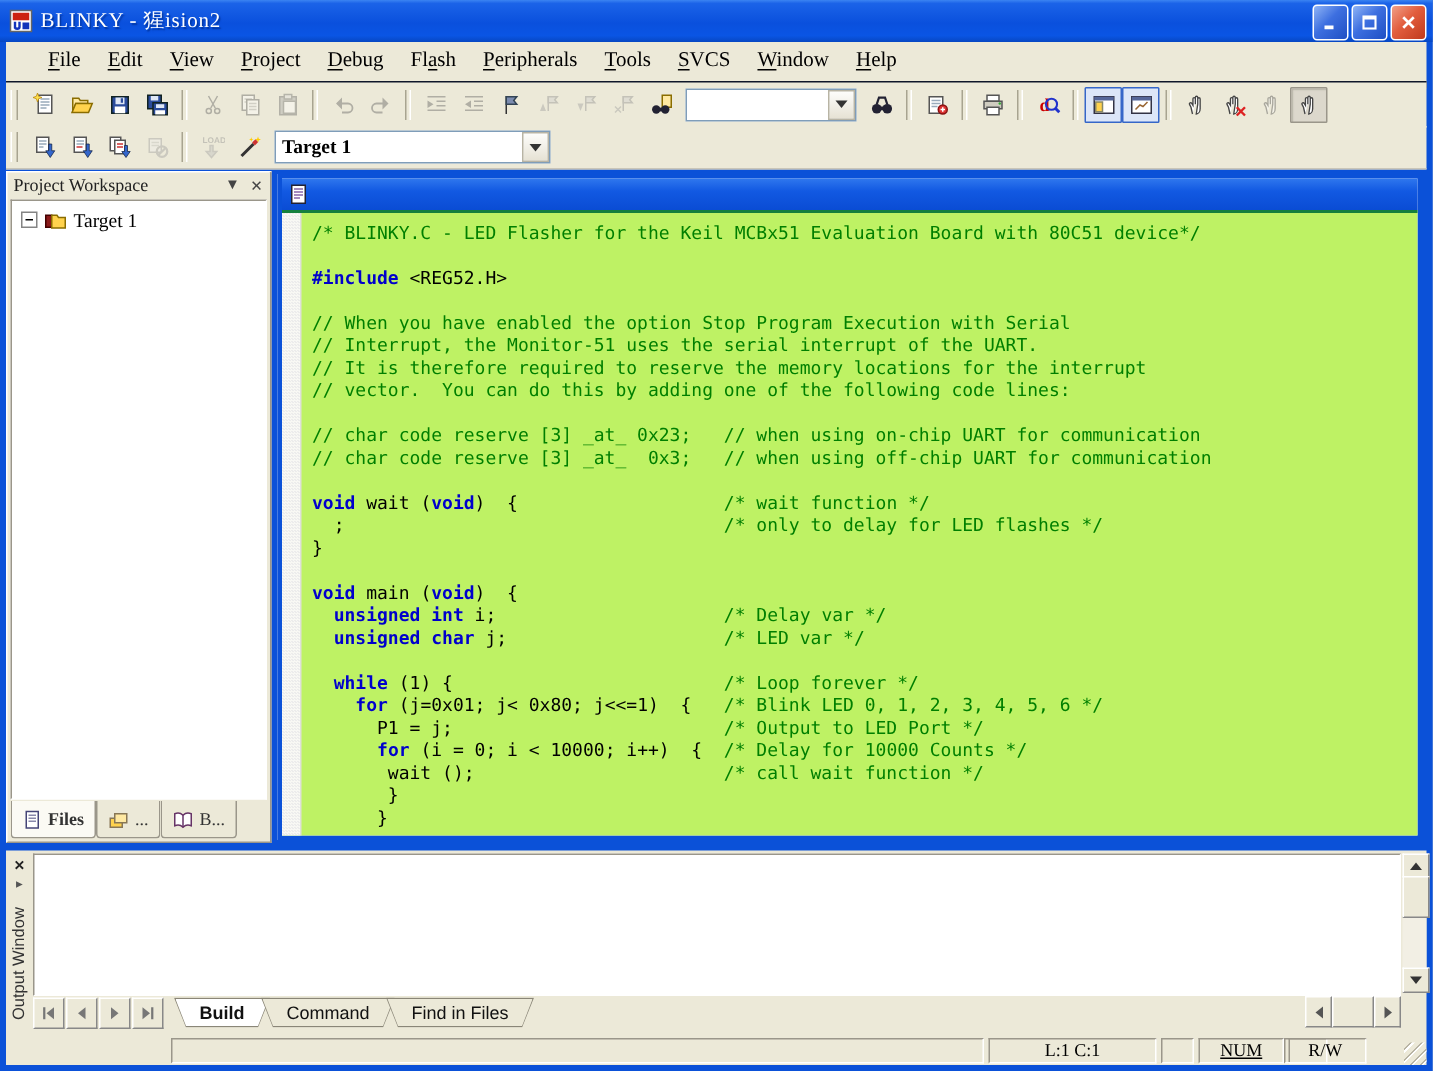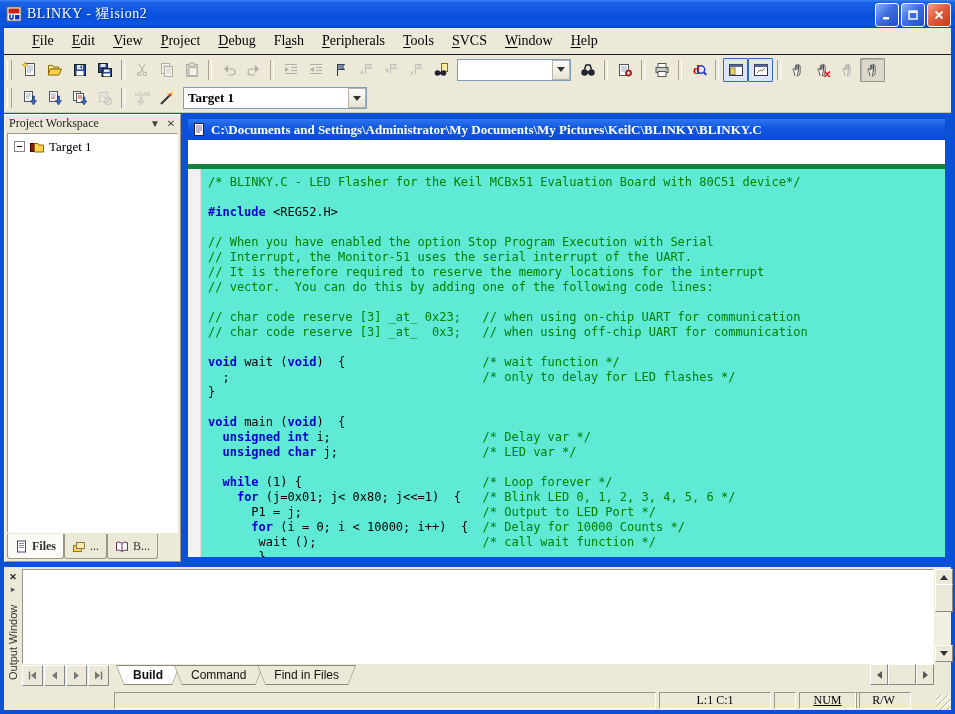--- a/index.html
+++ b/index.html
@@ -58,21 +58,21 @@
   .ws-tabs{position:absolute;left:2px;right:2px;bottom:2px;height:25px;display:flex;align-items:stretch;padding-top:1px;}
   .wtab{display:flex;align-items:center;gap:4px;padding:0 7px;font-size:12px;border:1px solid #9a968a;border-top:none;
     border-radius:0 0 3px 3px;background:#ece9d8;color:#333;}
   .wtab.active{background:#fbfaf4;font-weight:bold;}
 
   
   .editor{position:absolute;left:185px;top:116px;width:763px;height:444px;border:3px solid #0b51d8;background:#fff;box-sizing:border-box;}
   .ed-title{height:21px;background:linear-gradient(180deg,#2f77ee 0%,#1259e2 40%,#0a4cd4 100%);
     display:flex;align-items:center;color:#fff;font-weight:bold;font-size:13px;white-space:nowrap;overflow:hidden;}
   .ed-title .ticon{margin:0 5px 0 4px;}
-  .ed-body{position:absolute;left:0;right:0;top:21px;bottom:0;background:#5eead4;border-top:5px solid #15803d;display:flex;margin-top:24px;}
+  .ed-body{position:absolute;left:0;right:0;top:21px;bottom:0;background:#bef264;border-top:2px solid #15803d;display:flex;}
   .ed-margin{width:12px;background:conic-gradient(#ececec 25%,#f8f8f4 0 50%,#ececec 0 75%,#f8f8f4 0) 0 0/2px 2px;border-right:1px solid #e0e0da;}
   .code{flex:1;padding:6px 0 0 7px;font:12px/15px "DejaVu Sans Mono","Liberation Mono",monospace;white-space:pre;overflow:hidden;color:#000;}
   .cl{height:15px;}
   .cm{color:#007f00;}
   .kw{color:#0000cc;font-weight:bold;}
 
   
   .output{position:absolute;left:4px;top:567px;width:947px;height:123px;background:#ece9d8;}
   .out-strip{position:absolute;left:0;top:0;bottom:0;width:18px;display:flex;flex-direction:column;align-items:center;}
   .out-x{width:13px;height:13px;margin-top:3px;display:flex;align-items:center;justify-content:center;font:bold 9px "Liberation Sans",sans-serif;color:#222;}
@@ -462,21 +462,20 @@
   </div>
 
   <div class="editor">
     <div class="ed-title">
       <span class="ticon">
           <svg width="14" height="15" viewBox="0 0 14 15">
             <rect x="2.5" y="1.5" width="9" height="12" fill="#fff" stroke="#223"></rect>
             <path d="M4 4h6M4 6h6M4 8h6M4 10h4" stroke="#86a"></path>
           </svg>
         </span>
-      <span>C:\Documents and Settings\Administrator\My Documents\My Pictures\KeilC\BLINKY\BLINKY.C</span>
     </div>
     <div class="ed-body">
       <div class="ed-margin"></div>
       <div class="code"><div class="cl"><span class="cm">/* BLINKY.C - LED Flasher for the Keil MCBx51 Evaluation Board with 80C51 device*/</span></div><div class="cl"> </div><div class="cl"><span class="kw">#include</span> &lt;REG52.H&gt;</div><div class="cl"> </div><div class="cl"><span class="cm">// When you have enabled the option Stop Program Execution with Serial</span></div><div class="cl"><span class="cm">// Interrupt, the Monitor-51 uses the serial interrupt of the UART.</span></div><div class="cl"><span class="cm">// It is therefore required to reserve the memory locations for the interrupt</span></div><div class="cl"><span class="cm">// vector.  You can do this by adding one of the following code lines:</span></div><div class="cl"> </div><div class="cl"><span class="cm">// char code reserve [3] _at_ 0x23;   // when using on-chip UART for communication</span></div><div class="cl"><span class="cm">// char code reserve [3] _at_  0x3;   // when using off-chip UART for communication</span></div><div class="cl"> </div><div class="cl"><span class="kw">void</span> wait (<span class="kw">void</span>)  {                   <span class="cm">/* wait function */</span></div><div class="cl">  ;                                   <span class="cm">/* only to delay for LED flashes */</span></div><div class="cl">}</div><div class="cl"> </div><div class="cl"><span class="kw">void</span> main (<span class="kw">void</span>)  {</div><div class="cl">  <span class="kw">unsigned</span> <span class="kw">int</span> i;                     <span class="cm">/* Delay var */</span></div><div class="cl">  <span class="kw">unsigned</span> <span class="kw">char</span> j;                    <span class="cm">/* LED var */</span></div><div class="cl"> </div><div class="cl">  <span class="kw">while</span> (1) {                         <span class="cm">/* Loop forever */</span></div><div class="cl">    <span class="kw">for</span> (j=0x01; j&lt; 0x80; j&lt;&lt;=1)  {   <span class="cm">/* Blink LED 0, 1, 2, 3, 4, 5, 6 */</span></div><div class="cl">      P1 = j;                         <span class="cm">/* Output to LED Port */</span></div><div class="cl">      <span class="kw">for</span> (i = 0; i &lt; 10000; i++)  {  <span class="cm">/* Delay for 10000 Counts */</span></div><div class="cl">       wait ();                       <span class="cm">/* call wait function */</span></div><div class="cl">       }</div><div class="cl">      }</div></div>
     </div>
   </div>
 
   <div class="output">
     <div class="out-strip">
       <span class="out-x">✕</span>

